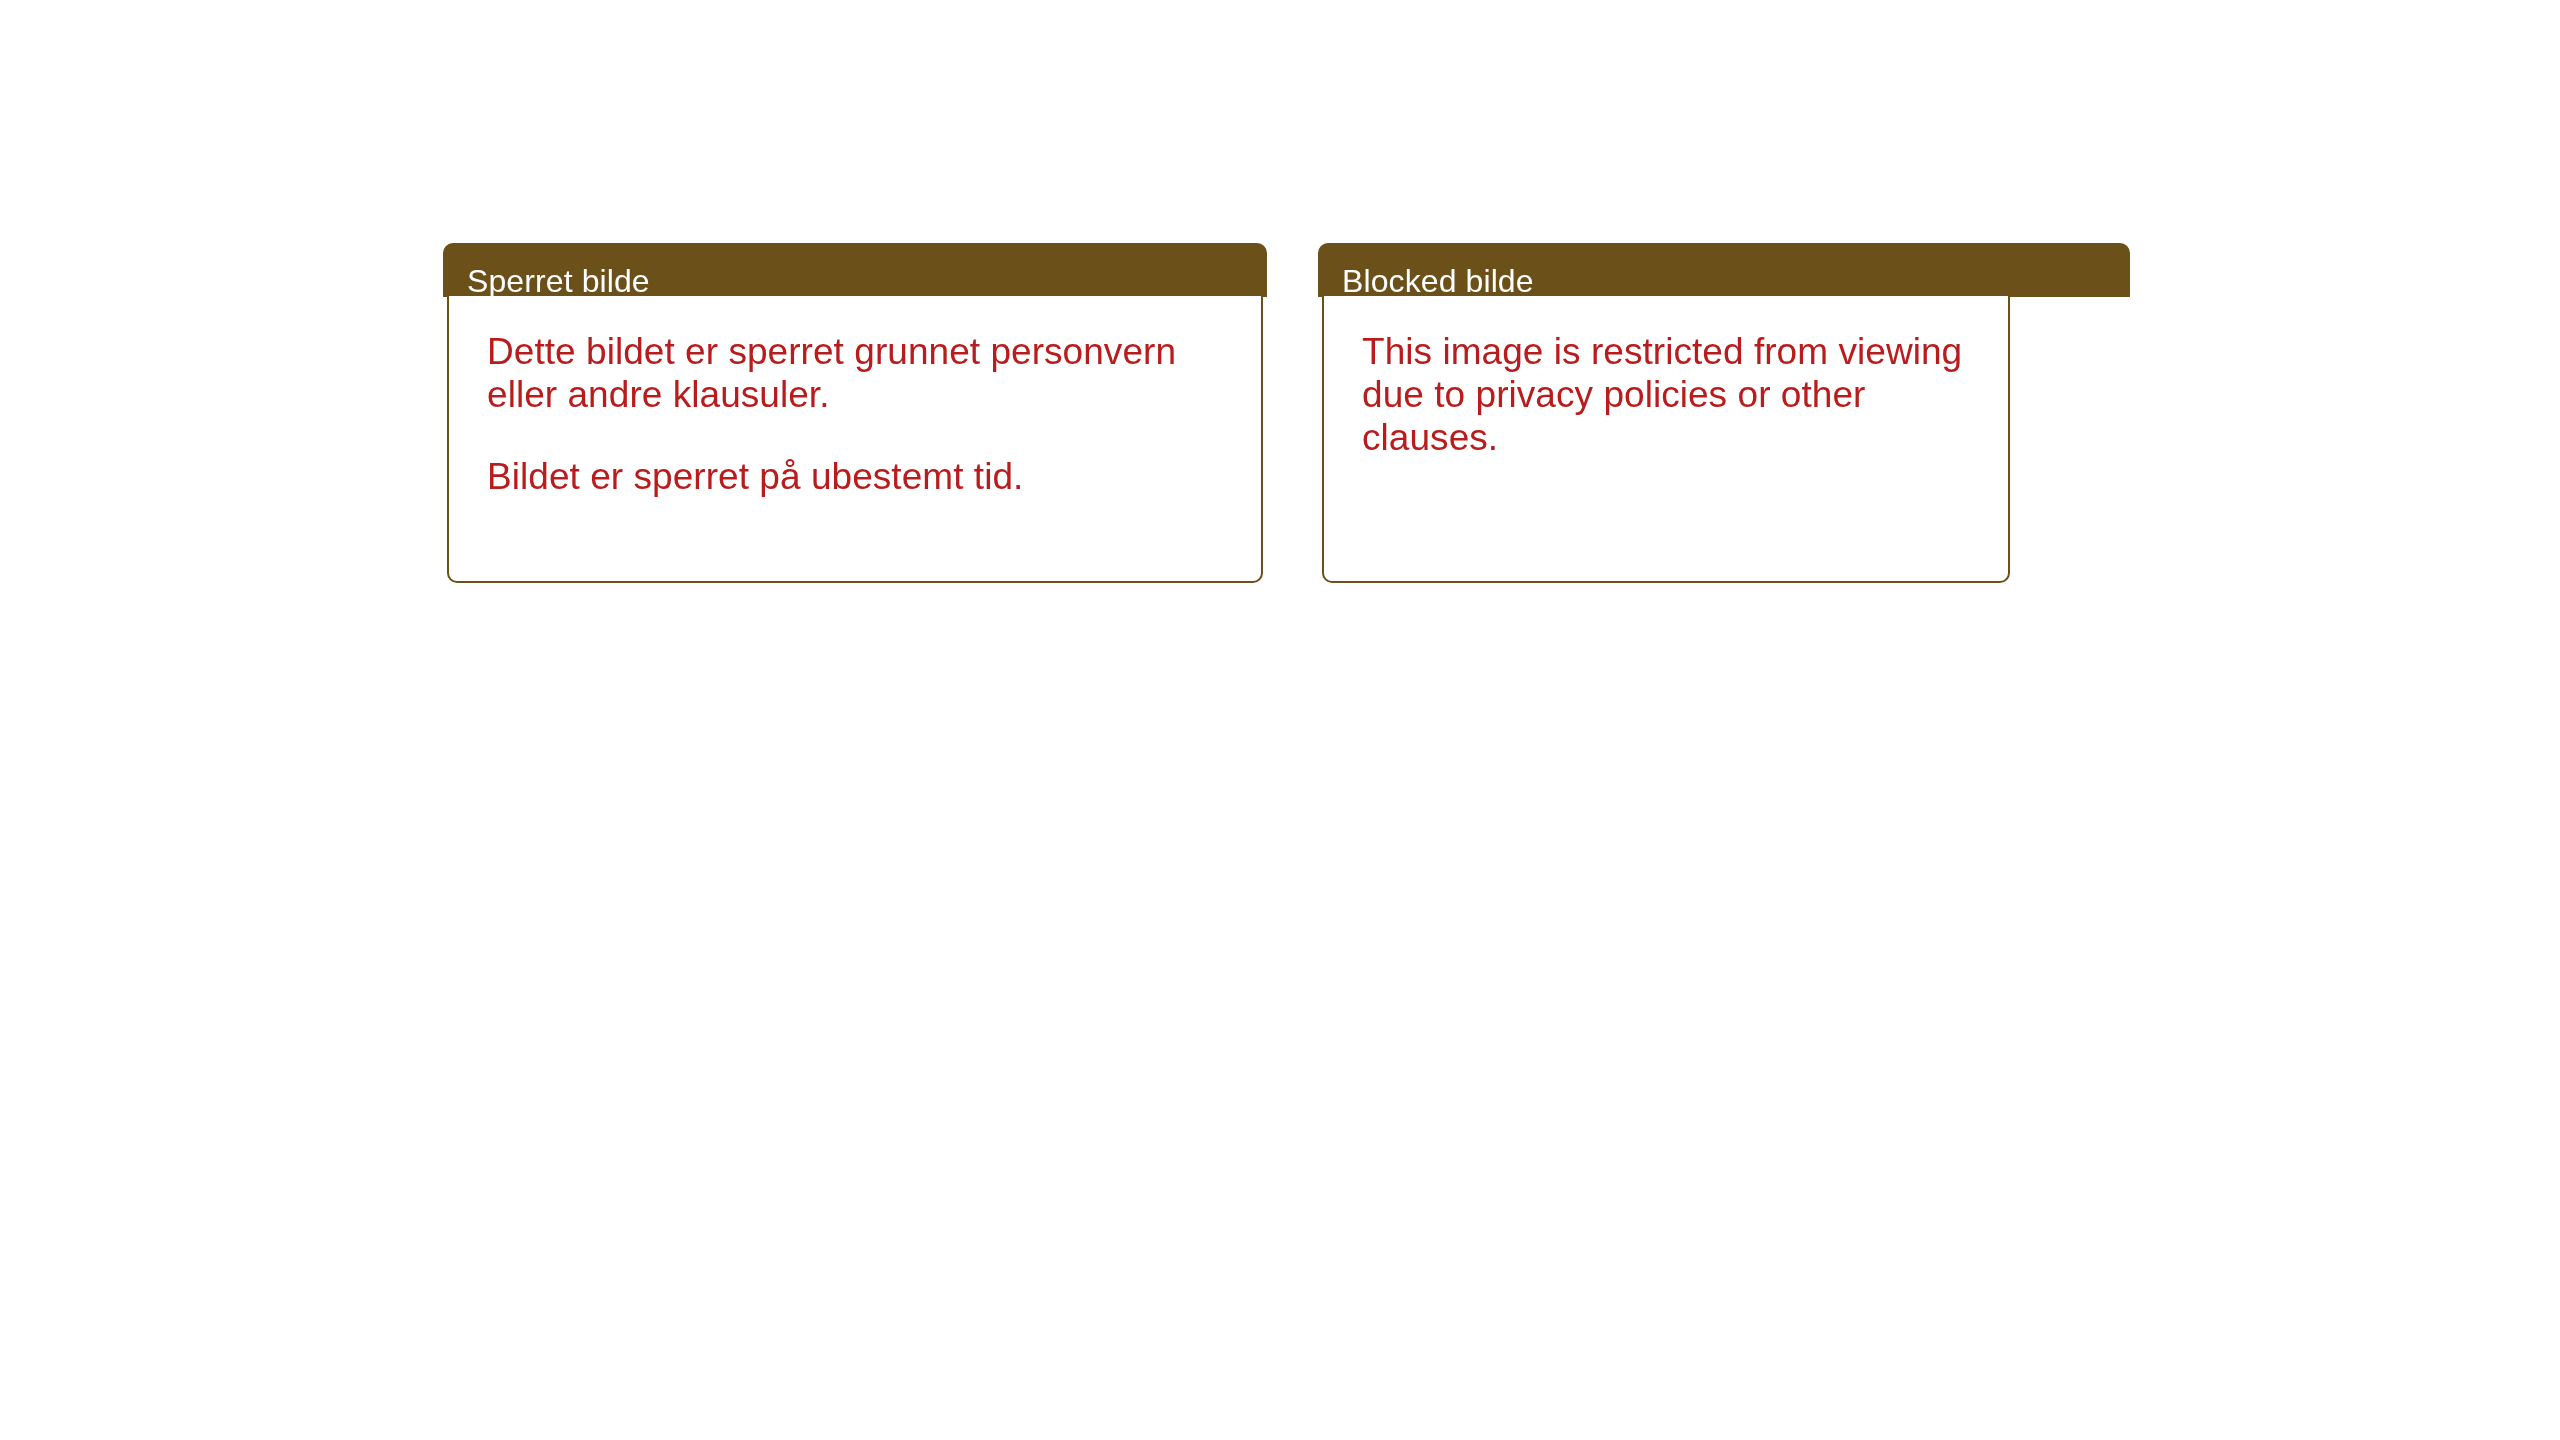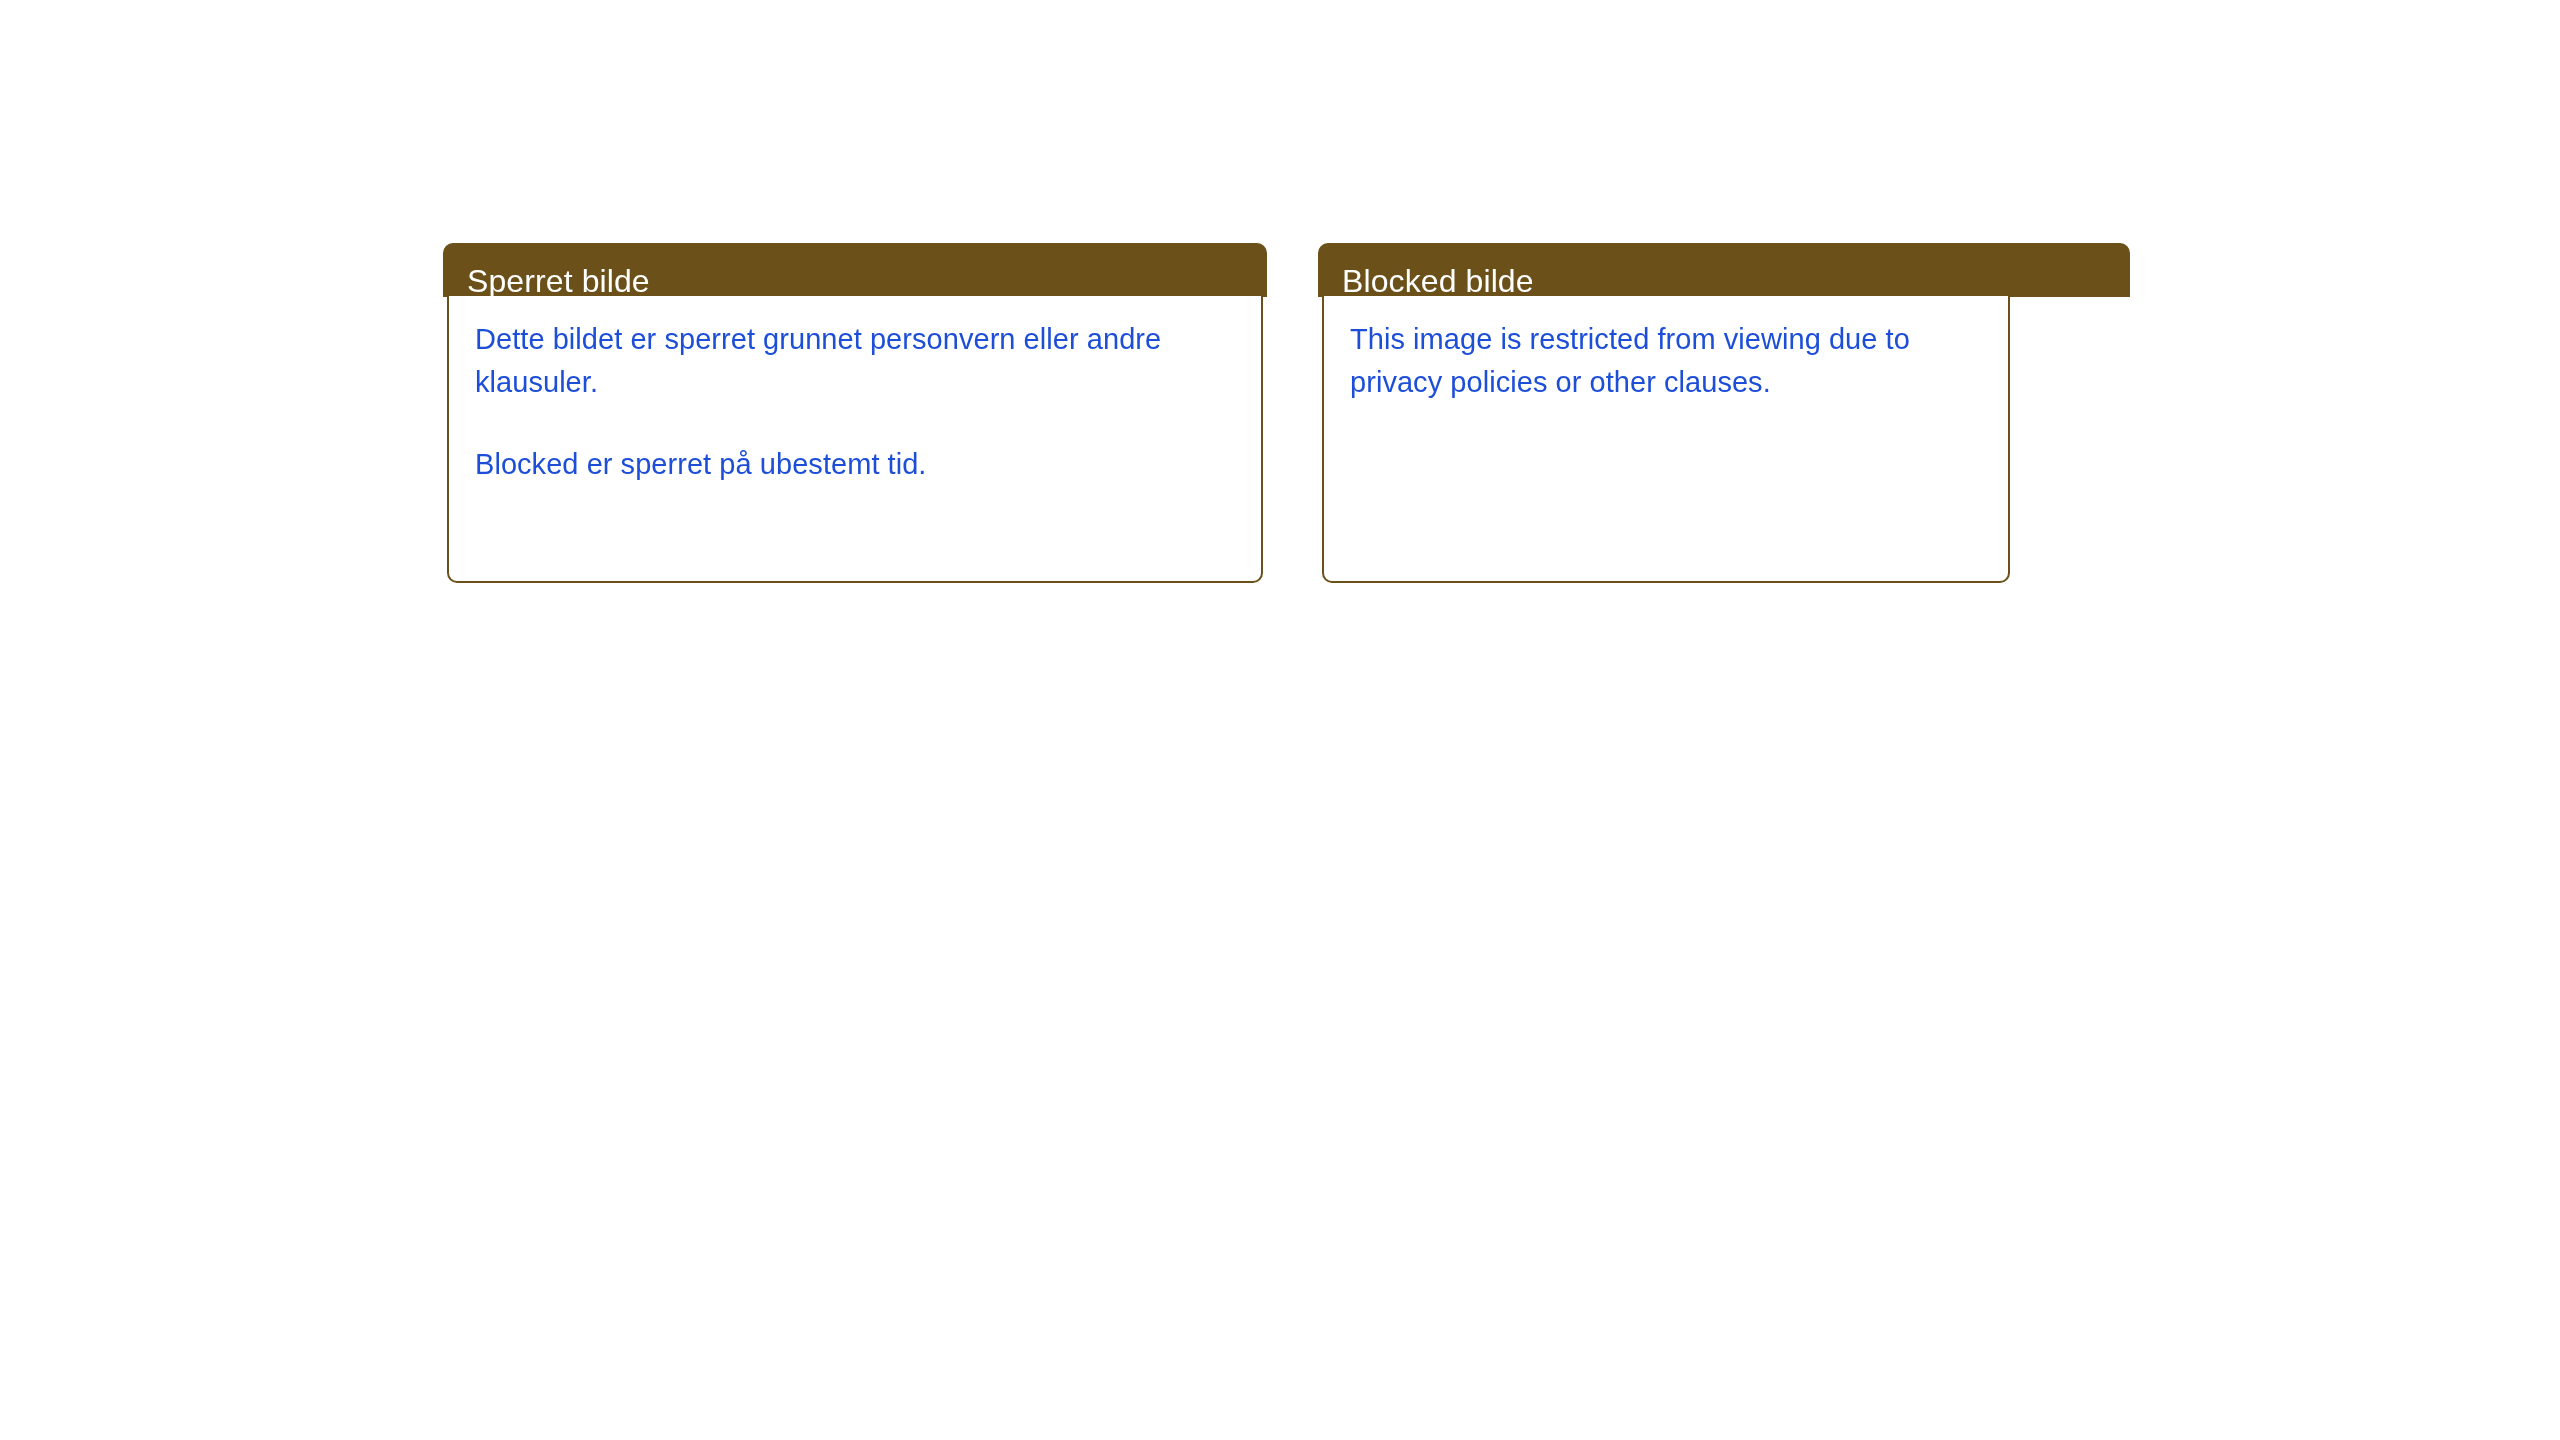--- a/index.html
+++ b/index.html
@@ -57,25 +57,25 @@
     box-sizing: border-box;
     background: #ffffff;
     border-left: 2px solid #6b5119;
     border-right: 2px solid #6b5119;
     border-bottom: 2px solid #6b5119;
     border-radius: 0 0 10px 10px;
     padding: 18px 20px 20px 22px;
   }
 
   .card-paragraph {
-    color: #1d4ed8;
-    font-size: 29px;
+    color: #b91c1c;
+    font-size: 37px;
     line-height: 43px;
     font-weight: 400;
-    margin: 4px;
+    margin: 16px;
     letter-spacing: 0.05px;
   }
 
   .card-paragraph + .card-paragraph {
     margin-top: 39px;
   }
 
   
   #card-no { left: 443px; top: 243px; width: 824px; height: 340px; }
   #card-no .card-header { width: 824px; background: #6b5119; }
@@ -90,21 +90,21 @@
 <body>
 
 <div id="stage">
 
   <div class="notice-card" id="card-no">
     <div class="card-header">
       <span class="card-title">Sperret bilde</span>
     </div>
     <div class="card-body">
       <p class="card-paragraph">Dette bildet er sperret grunnet personvern eller andre klausuler.</p>
-      <p class="card-paragraph">Blocked er sperret på ubestemt tid.</p>
+      <p class="card-paragraph">Bildet er sperret på ubestemt tid.</p>
     </div>
   </div>
 
   <div class="notice-card" id="card-en">
     <div class="card-header">
       <span class="card-title">Blocked bilde</span>
     </div>
     <div class="card-body">
       <p class="card-paragraph">This image is restricted from viewing due to privacy policies or other clauses.</p>
     </div>

